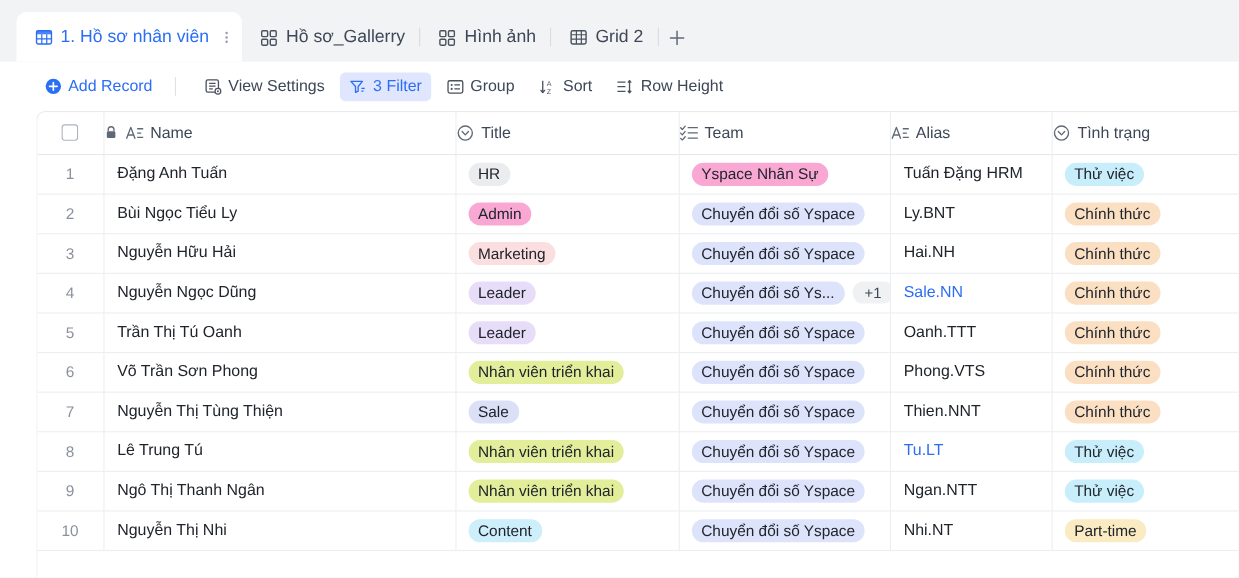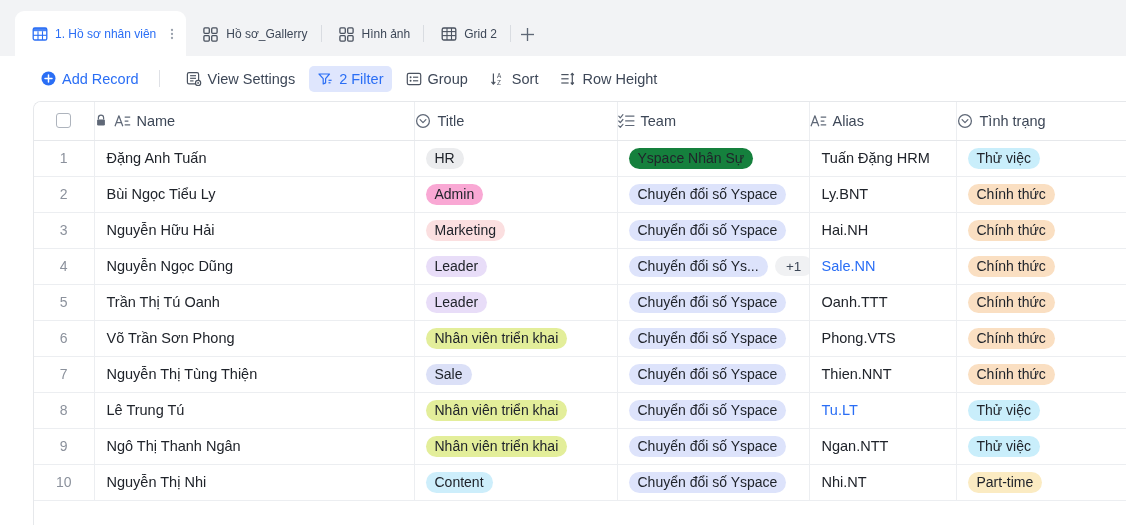--- a/index.html
+++ b/index.html
@@ -28,21 +28,21 @@
     height: 56px;
     background: #f2f3f5;
     display: flex;
     align-items: flex-end;
   }
   .tab {
     display: flex;
     align-items: center;
     height: 44px;
     padding: 0 13px 0 16px;
-    font-size: 12px;
+    font-size: 16px;
     color: #3d4757;
     cursor: pointer;
     position: relative;
     white-space: nowrap;
   }
   .tab .ticon {
     display: inline-flex;
     width: 17px; height: 17px;
     margin-right: 7px;
     align-items: center;
@@ -385,21 +385,21 @@
       <div class="tb-gap"></div>
 
       <div class="tb-item active">
         <span class="tbicon">
           <svg width="16" height="16" viewBox="0 0 16 16">
             <path d="M2 3h10.5L8.6 7.6v4.3L6.2 13V7.6z" fill="none" stroke="#2a6ef5" stroke-width="1.2" stroke-linejoin="round"></path>
             <line x1="11.5" y1="9.3" x2="14.6" y2="9.3" stroke="#2a6ef5" stroke-width="1.2"></line>
             <line x1="11.5" y1="11.8" x2="13.5" y2="11.8" stroke="#2a6ef5" stroke-width="1.2"></line>
           </svg>
         </span>
-        <span>2 Filter</span>
+        <span>3 Filter</span>
       </div>
 
       <div class="tb-gap"></div>
 
       <div class="tb-item">
         <span class="tbicon">
           <svg width="16" height="16" viewBox="0 0 16 16">
             <rect x="1.3" y="2.4" width="13.4" height="11.2" rx="1.6" fill="none" stroke="#4a525f" stroke-width="1.2"></rect>
             <circle cx="4.6" cy="6.2" r="0.95" fill="#4a525f"></circle>
             <circle cx="4.6" cy="9.8" r="0.95" fill="#4a525f"></circle>
@@ -539,21 +539,21 @@
               <td>
                 <div class="cell plain">Đặng Anh Tuấn</div>
               </td>
               <td>
                 <div class="cell">
                   <span class="tag" style="background: rgb(235, 236, 238);">HR</span>
                 </div>
               </td>
               <td>
                 <div class="cell">
-                  <span class="tag" style="background: #15803d;">Yspace Nhân Sự</span>
+                  <span class="tag" style="background: #f9a8d4;">Yspace Nhân Sự</span>
                 </div>
               </td>
               <td>
                 <div class="cell plain">Tuấn Đặng HRM</div>
               </td>
               <td>
                 <div class="cell">
                   <span class="tag" style="background: rgb(201, 238, 251);">Thử việc</span>
                 </div>
               </td>

